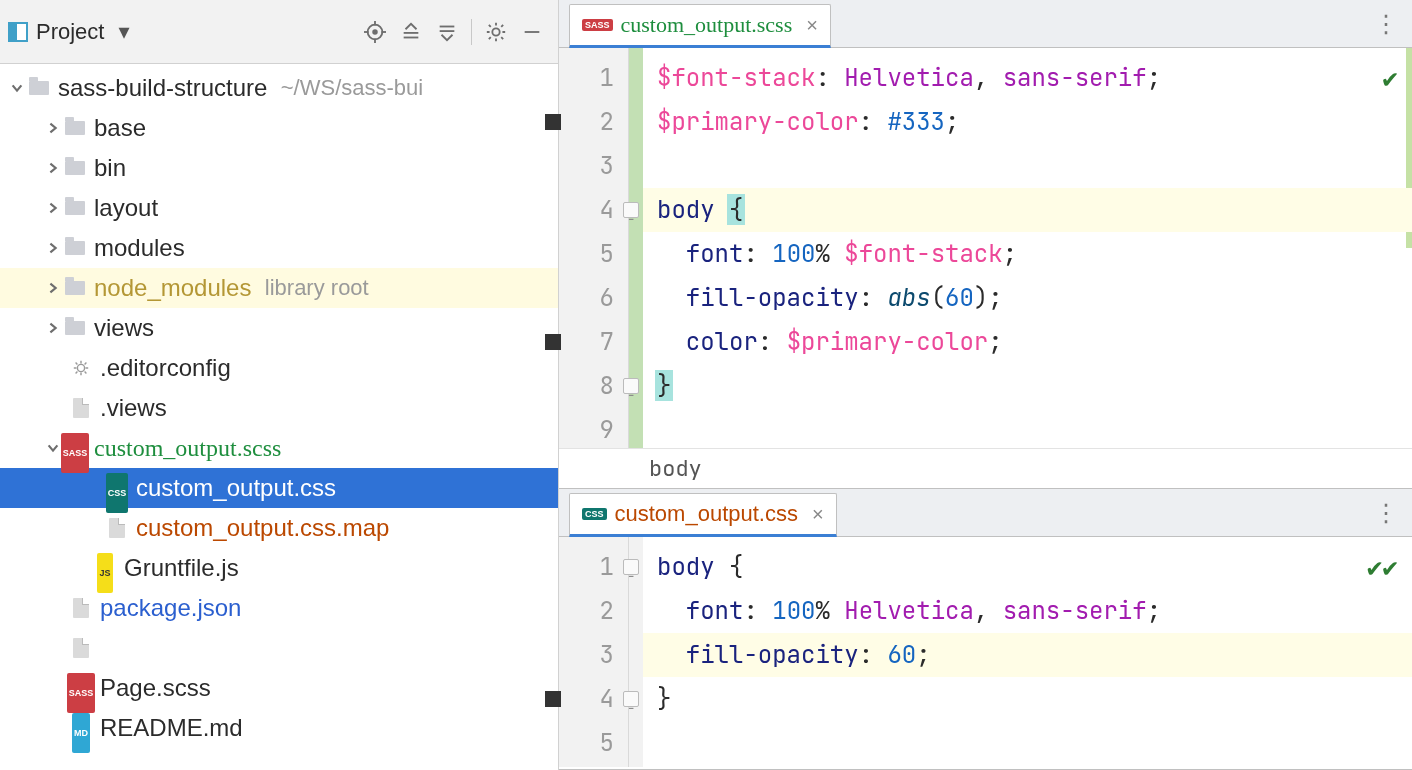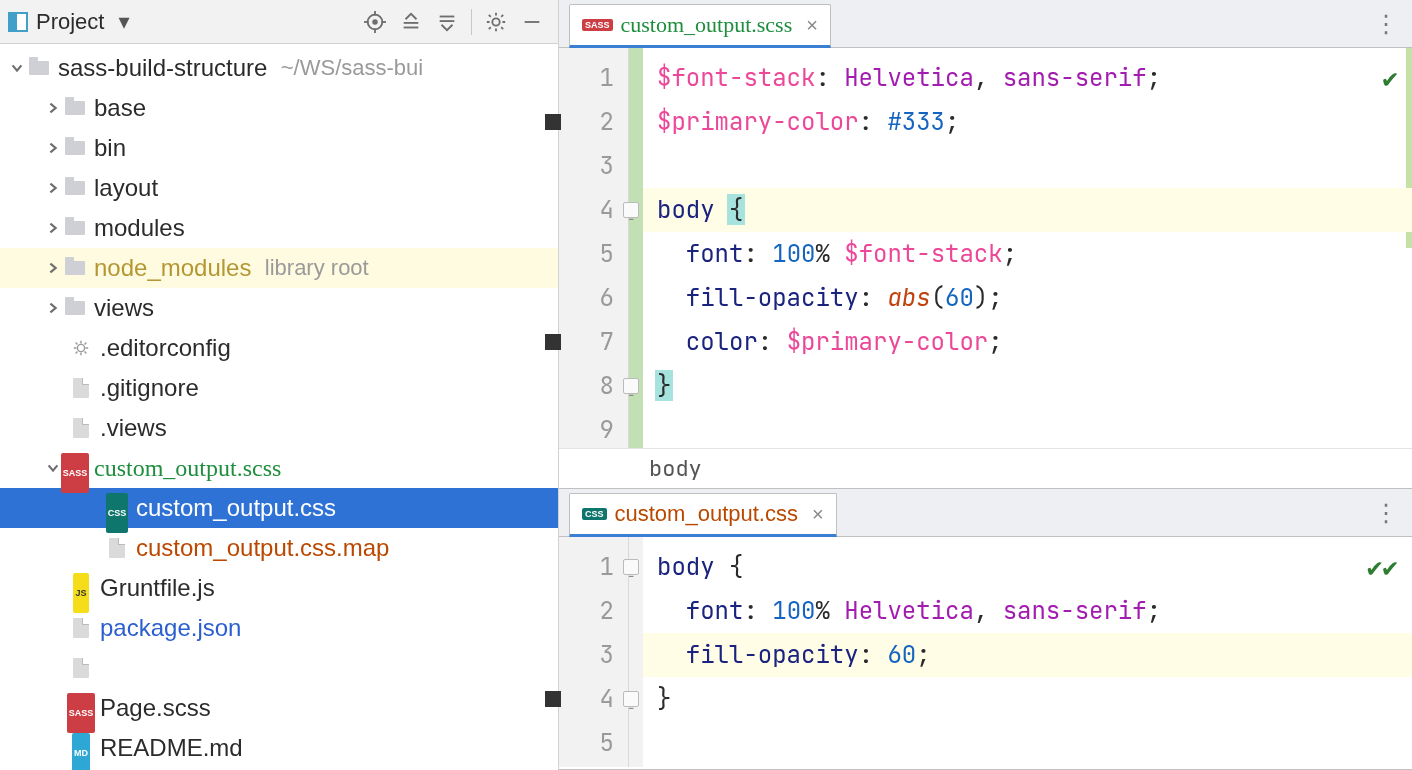--- a/index.html
+++ b/index.html
@@ -1,21 +1,21 @@
 <!DOCTYPE html>
 <html><head>
 <meta charset="utf-8">
 <style>
   * { box-sizing: border-box; margin: 0; padding: 0; }
   html, body { width: 1412px; height: 770px; font-family: -apple-system, "Segoe UI", Arial, sans-serif; font-size: 22px; color: #2b2b2b; background: #fff; overflow: hidden; }
   .app { display: flex; flex-direction: row; width: 100%; height: 100%; }
 
   
   .sidebar { width: 559px; height: 100%; border-right: 1px solid #d1d1d1; display: flex; flex-direction: column; background: #fff; }
-  .sidebar-toolbar { height: 44px; display: flex; align-items: center; border-bottom: 1px solid #d1d1d1; background: #f2f2f2; padding: 0 8px; }
+  .sidebar-toolbar { height: 64px; display: flex; align-items: center; border-bottom: 1px solid #d1d1d1; background: #f2f2f2; padding: 0 8px; }
   .tw-title { display: flex; align-items: center; gap: 8px; font-size: 22px; }
   .tw-title .tw-icon { width: 20px; height: 20px; border: 2px solid #40a0c8; position: relative; background:#fff; }
   .tw-title .tw-icon::before { content:""; position:absolute; left:0; top:0; width:7px; height:100%; background:#40a0c8; }
   .tw-dropdown { color:#555; margin-left:6px; }
   .tb-spacer { flex: 1; }
   .tb-btn { width: 36px; height: 36px; display:flex; align-items:center; justify-content:center; color:#6e6e6e; cursor:pointer; }
   .tb-btn svg { width: 22px; height: 22px; fill: none; stroke: currentColor; stroke-width: 2; }
   .tb-sep { width:1px; height:26px; background:#c8c8c8; margin:0 6px; }
 
   .tree { flex:1; overflow:auto; font-size: 24px; line-height: 40px; padding-top: 4px; }
@@ -53,21 +53,21 @@
 
   .code-area { display:flex; position:relative; font-family: "JetBrains Mono", Menlo, Consolas, monospace; font-size:24px; }
   .gutter { width:70px; background:#f2f2f2; border-right:1px solid #d9d9d9; text-align:right; color:#9a9a9a; padding: 8px 14px 8px 0; line-height:44px; position:relative; }
   .gutter .gline { height:44px; position:relative; }
   .gline .mark { position:absolute; left:-14px; top:14px; width:16px; height:16px; background:#333; }
   .diffbar { width:14px; background:#c3e0b4; }
   .code { flex:1; padding:8px 0 8px 0; line-height:44px; position:relative; }
   .code .cline { height:44px; padding-left:14px; white-space:pre; }
   .code .cline.current { background:#fffde6; }
   .tok-var { color:#ec4899; }
-  .tok-fn { color:#c2410c; font-style:italic; }
+  .tok-fn { color:#0c4a6e; font-style:italic; }
   .tok-sel { color:#1a237e; }
   .tok-prop { color:#1a237e; }
   .tok-num { color:#1565c0; }
   .tok-str { color:#a21caf; }
   .hl-brace { background:#a7e3de; padding:0 2px; margin-left:-2px; }
   .fold-handle { position:absolute; left:-20px; width:16px; height:16px; border:1px solid #bbb; background:#fafafa; top:14px; border-radius:2px;}
   .fold-handle::before { content:"−"; position:absolute; left:3px; top:-6px; font-size:14px; color:#888; }
 
   .status-check { position:absolute; right:14px; top:8px; color:#2e7d32; font-size:26px; }
   .status-check.multi { color:#2e7d32; }
@@ -216,54 +216,48 @@
               <circle cx="10" cy="10" r="4"></circle>
               <path d="M10 2v3M10 15v3M2 10h3M15 10h3M4 4l2 2M14 14l2 2M16 4l-2 2M4 16l2-2"></path>
             </svg>
           </span>
         <span class="tree-label">.editorconfig</span>
       </div>
       <div class="tree-row" style="padding-left:70px">
         <span class="tree-icon">
             <span class="file-generic"></span>
           </span>
-        <span class="tree-label">.gitignore</span>
-      </div>
-      <div class="tree-row" style="padding-left:70px">
+        <span class="tree-label">.views</span>
+      </div>
+
+      <div class="tree-row" style="padding-left:42px">
+        <span class="chevron">
+            <svg viewBox="0 0 16 16">
+              <polyline points="3 5 8 11 13 5"></polyline>
+            </svg>
+          </span>
+        <span class="tree-icon">
+            <span class="badge badge-sass">SASS</span>
+          </span>
+        <span class="tree-label opened-green">custom_output.scss</span>
+      </div>
+      <div class="tree-row selected" style="padding-left:106px">
+        <span class="tree-icon">
+            <span class="badge badge-css">CSS</span>
+          </span>
+        <span class="tree-label">custom_output.css</span>
+      </div>
+      <div class="tree-row" style="padding-left:106px">
         <span class="tree-icon">
             <span class="file-generic"></span>
           </span>
-        <span class="tree-label">.views</span>
-      </div>
-
-      <div class="tree-row" style="padding-left:42px">
-        <span class="chevron">
-            <svg viewBox="0 0 16 16">
-              <polyline points="3 5 8 11 13 5"></polyline>
-            </svg>
-          </span>
-        <span class="tree-icon">
-            <span class="badge badge-sass">SASS</span>
-          </span>
-        <span class="tree-label opened-green">custom_output.scss</span>
-      </div>
-      <div class="tree-row selected" style="padding-left:106px">
-        <span class="tree-icon">
-            <span class="badge badge-css">CSS</span>
-          </span>
-        <span class="tree-label">custom_output.css</span>
-      </div>
-      <div class="tree-row" style="padding-left:106px">
-        <span class="tree-icon">
-            <span class="file-generic"></span>
-          </span>
         <span class="tree-label out-orange">custom_output.css.map</span>
       </div>
 
-      <div class="tree-row" style="padding-left:70px">
+      <div class="tree-row" style="padding-left:94px">
         <span class="tree-icon">
             <span class="badge badge-js">JS</span>
           </span>
         <span class="tree-label">Gruntfile.js</span>
       </div>
       <div class="tree-row" style="padding-left:70px">
         <span class="tree-icon">
             <span class="file-generic"></span>
           </span>
         <span class="tree-label link-blue">package.json</span>

